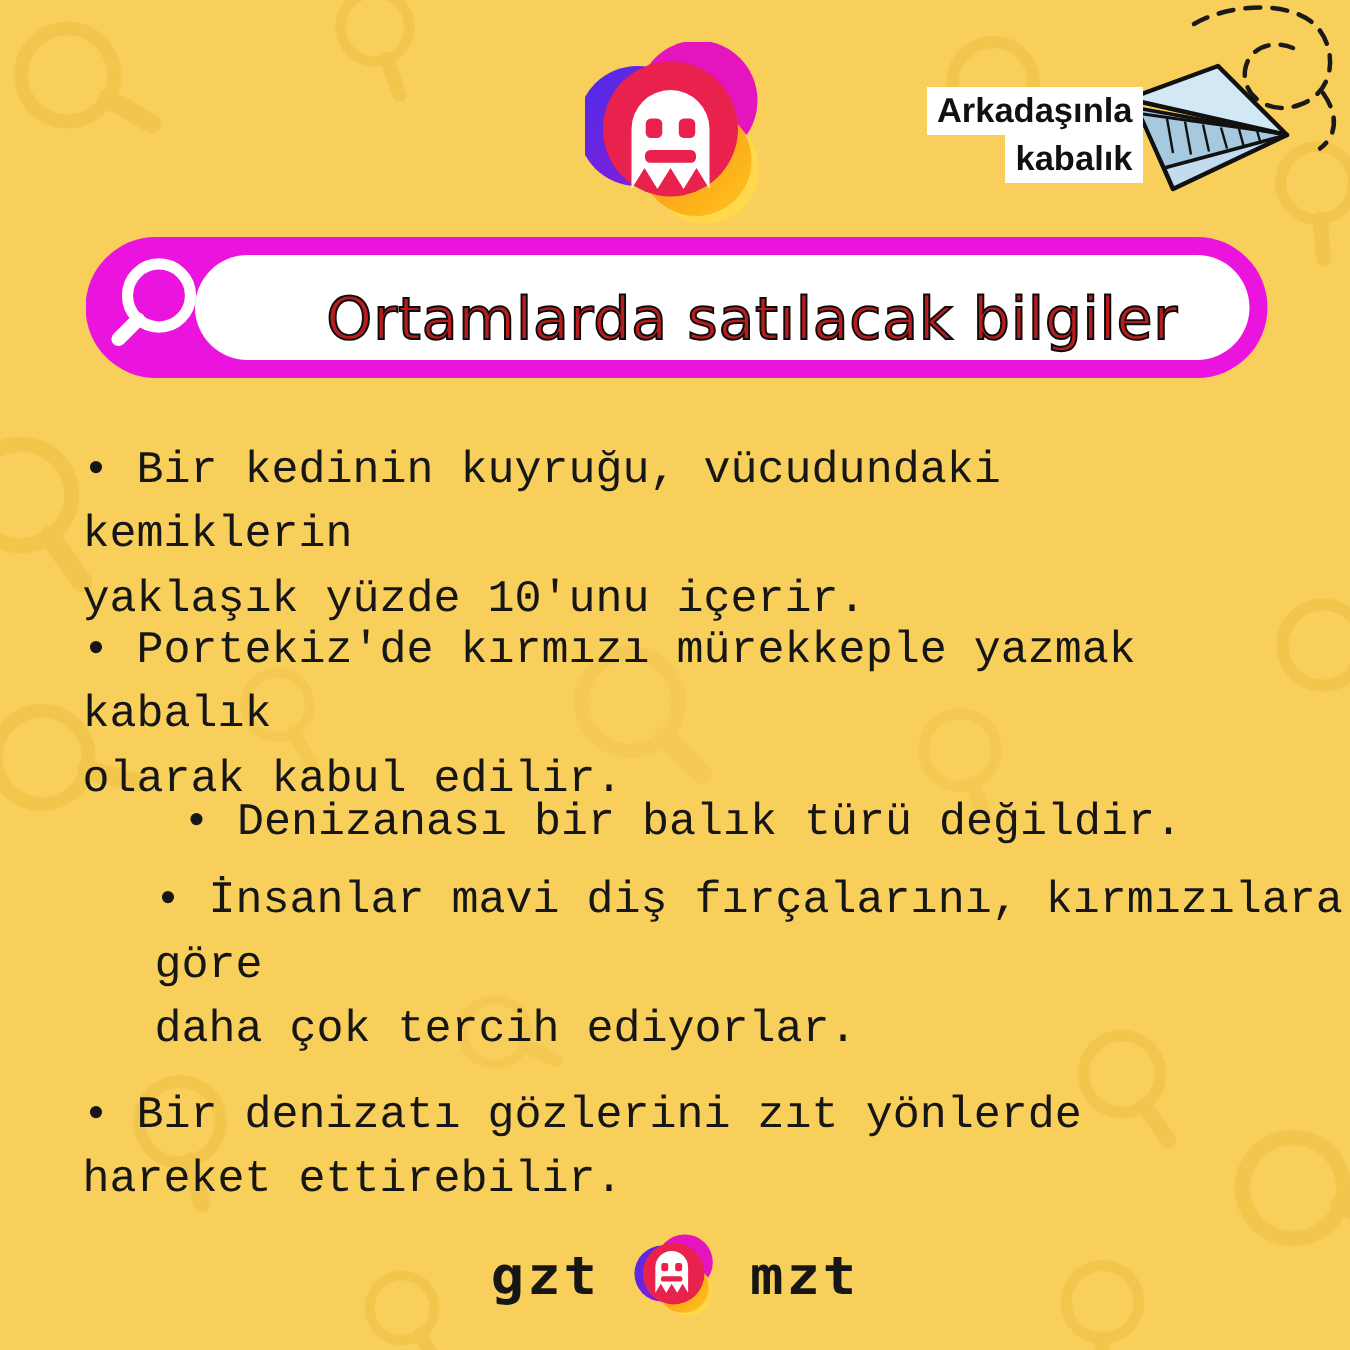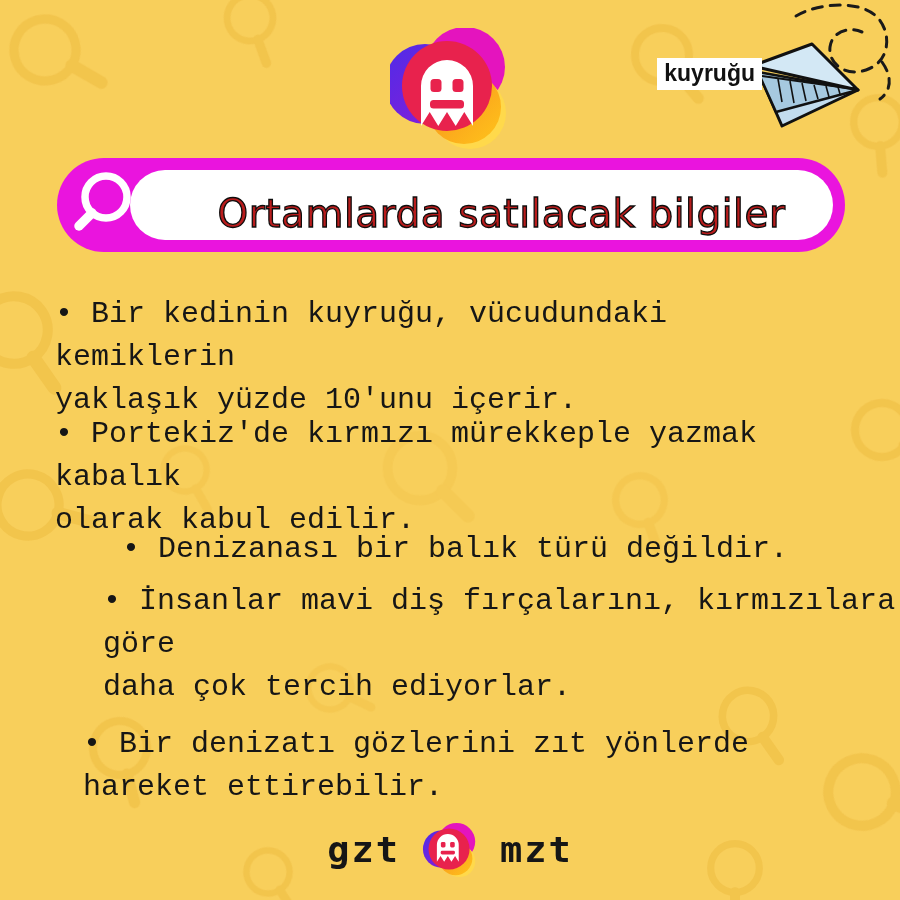--- a/index.html
+++ b/index.html
@@ -39,21 +39,21 @@
   .fact{
     position:absolute;left:55px;width:800px;margin:0;
     font-size:30px;line-height:43px;white-space:pre-line;
     color:#161616;z-index:2;
     font-family:Liberation Mono, monospace;
   }
   #fact-0{top:293px;}
   #fact-1{top:413px;}
   #fact-2{top:528px;text-align:center;}
   #fact-3{top:580px;margin-left:48px;}
-  #fact-4{top:723px;margin-left:28px;}
+  #fact-4{top:723px;}
   
   #brand{
     position:absolute;left:0;right:0;top:820px;height:60px;z-index:2;
     display:flex;align-items:center;justify-content:center;gap:22px;
   }
   #brand .brand-txt{
     font-family:"DejaVu Sans Mono", monospace;font-weight:bold;
     font-size:37px;letter-spacing:2px;color:#161616;transform:scaleY(.95);
   }
   #brand svg{width:56px;height:56px;}
@@ -108,21 +108,22 @@
   </defs>
   <circle cx="75" cy="38" r="40" fill="#E414BE"></circle>
   <circle cx="35" cy="55" r="40" fill="url(#gpurp)"></circle>
   <circle cx="80" cy="84" r="36" fill="#FFD94B"></circle>
   <circle cx="74" cy="78" r="37" fill="url(#goran)"></circle>
   <circle cx="57" cy="57" r="45" fill="#E8224D"></circle>
   <use href="#ghost" x="0" y="9" width="120" height="120"></use>
 </svg>
 
 <div id="share-block">
-  <span>kuyruğu</span>
+  <span>Arkadaşınla</span>
+  <span>kabalık</span>
 </div>
 <svg id="plane-svg" viewBox="0 0 300 140">
   <g fill="none" stroke="#1a1a1a" stroke-width="3" stroke-dasharray="10 8" stroke-linecap="round">
     <path d="M196,16 C220,2 262,0 278,18 C292,34 290,62 266,70 C246,77 228,64 230,47 C232,32 248,26 262,32"></path>
     <path d="M282,62 C292,76 292,90 280,99"></path>
   </g>
   <g stroke="#111111" stroke-linejoin="round">
     <path d="M152,66 L212,44 L258,90 Z" fill="#D3E8F5" stroke-width="3"></path>
     <path d="M160,76 L258,90 L182,126 Z" fill="#C2DCEE" stroke-width="3"></path>
     <path d="M158,72 L258,90 L176,112 Z" fill="#A6C9E0" stroke-width="2.5"></path>

